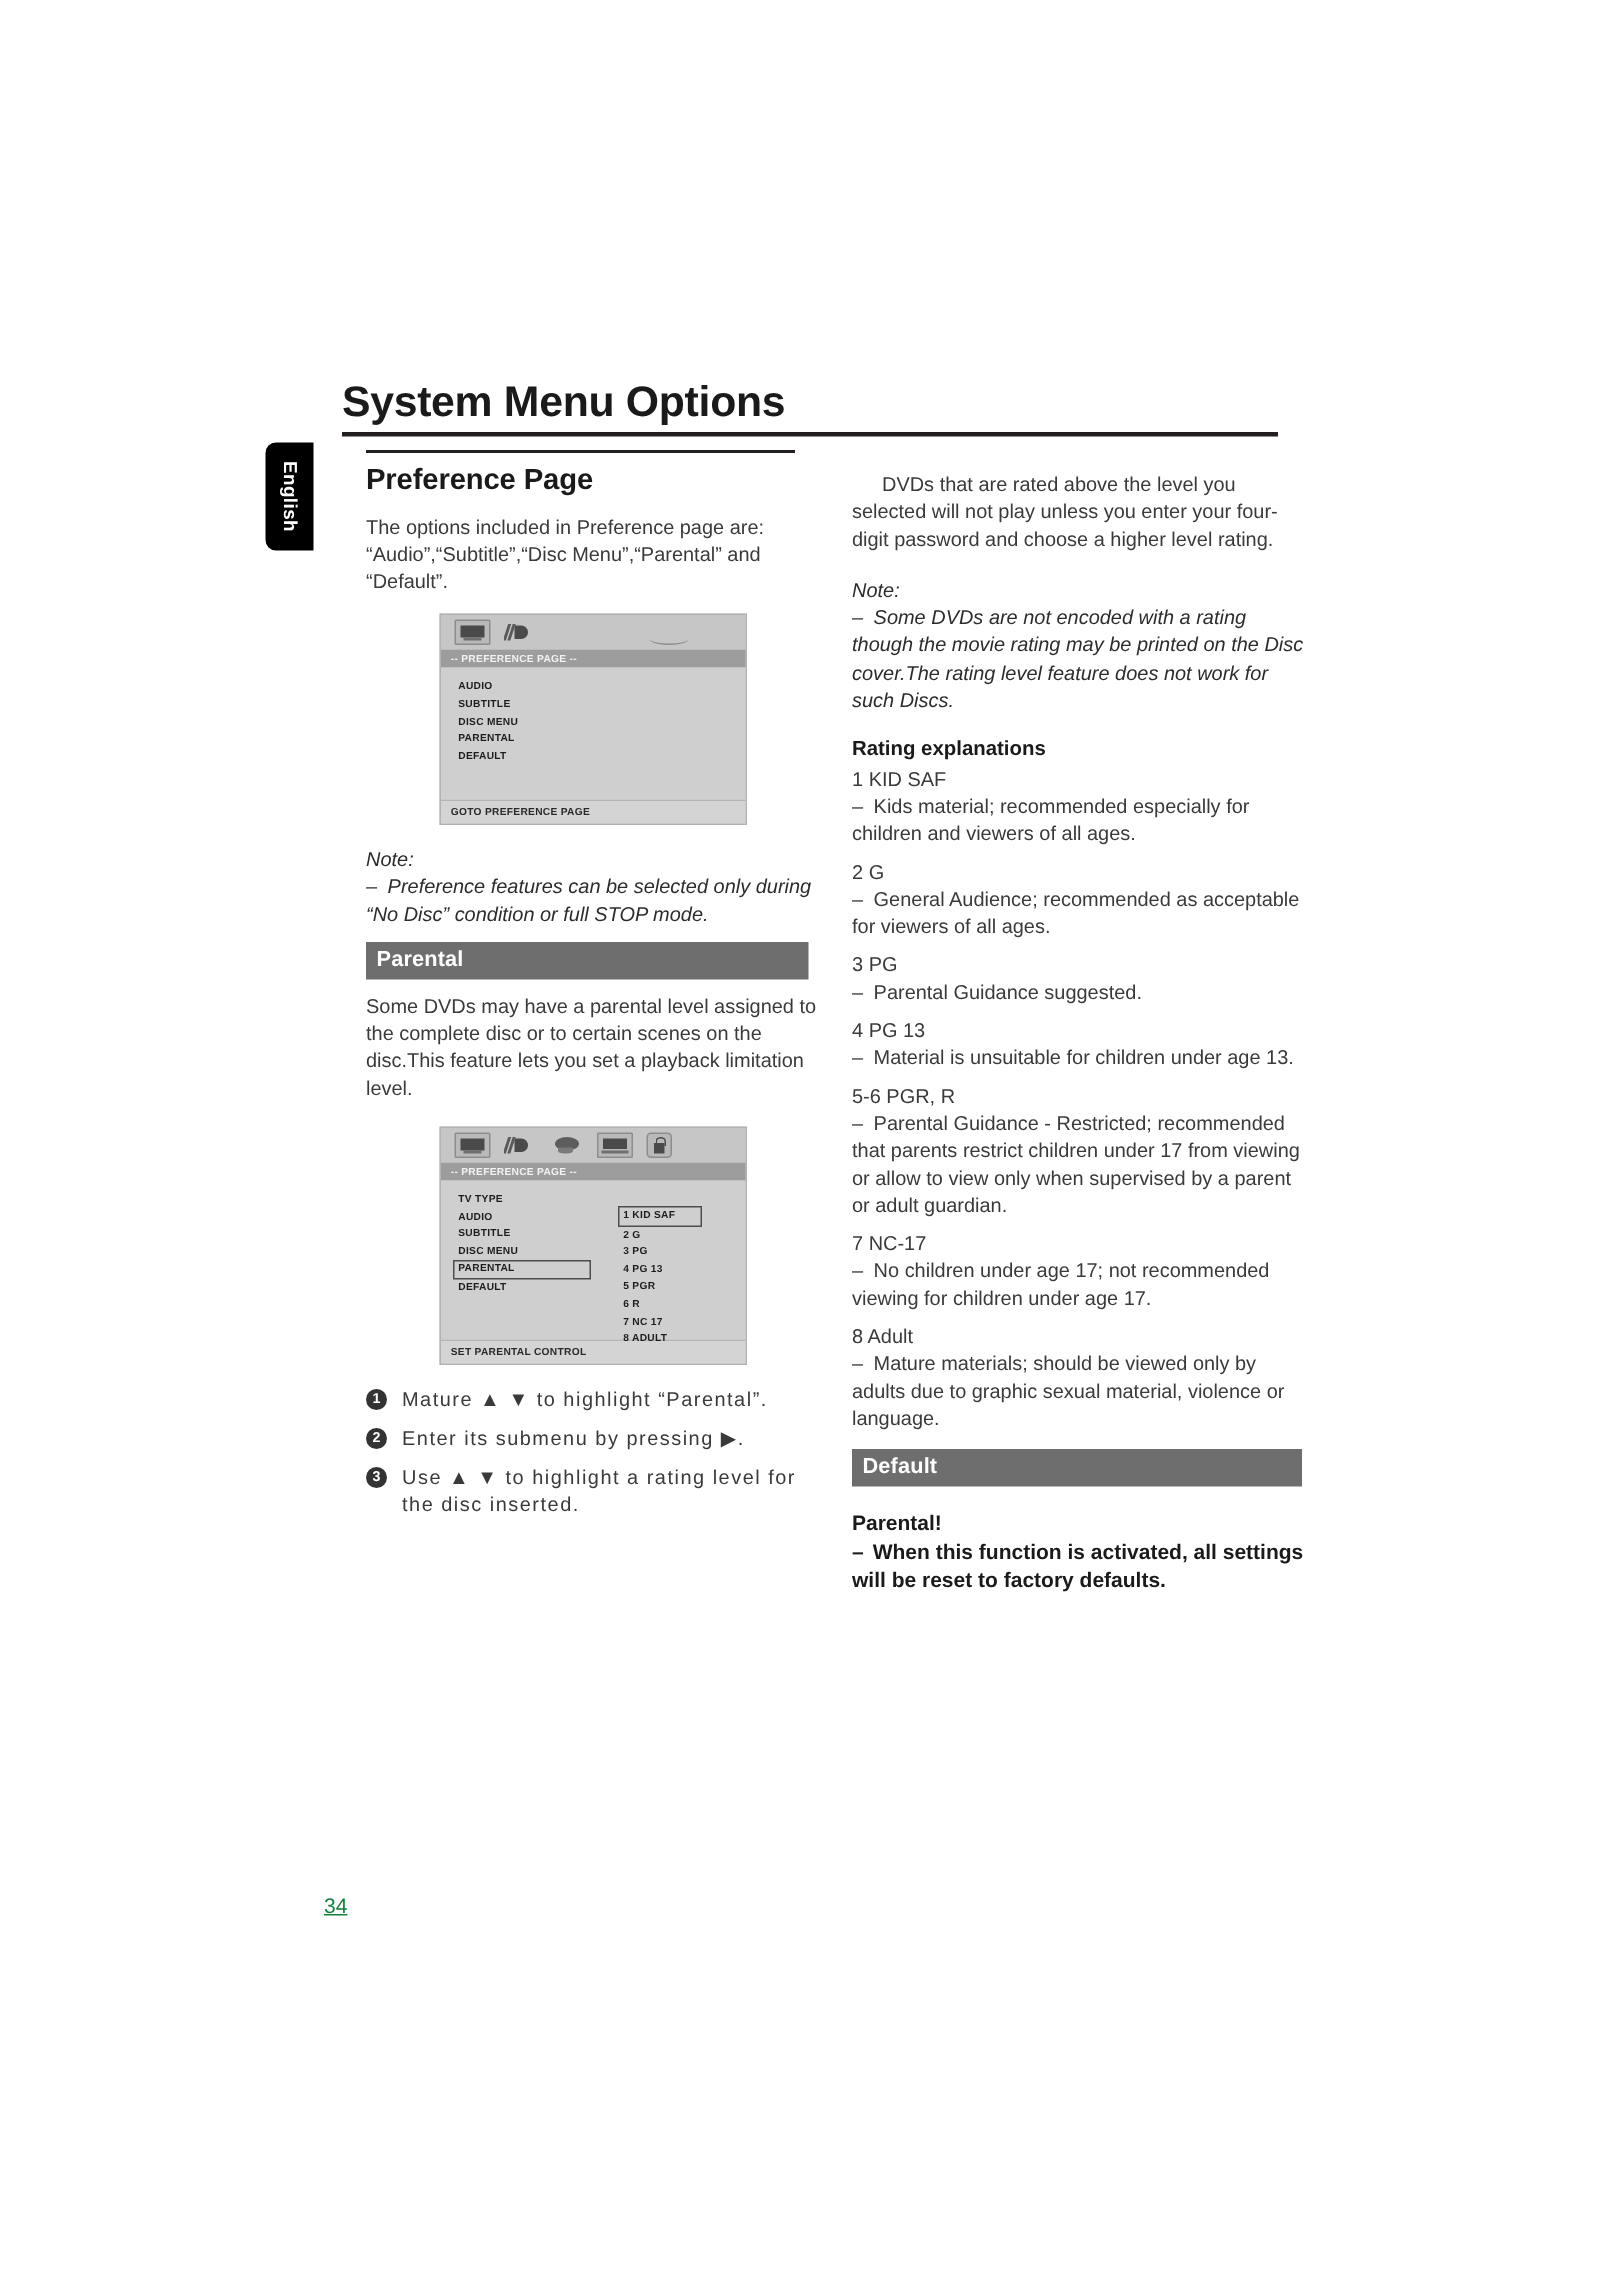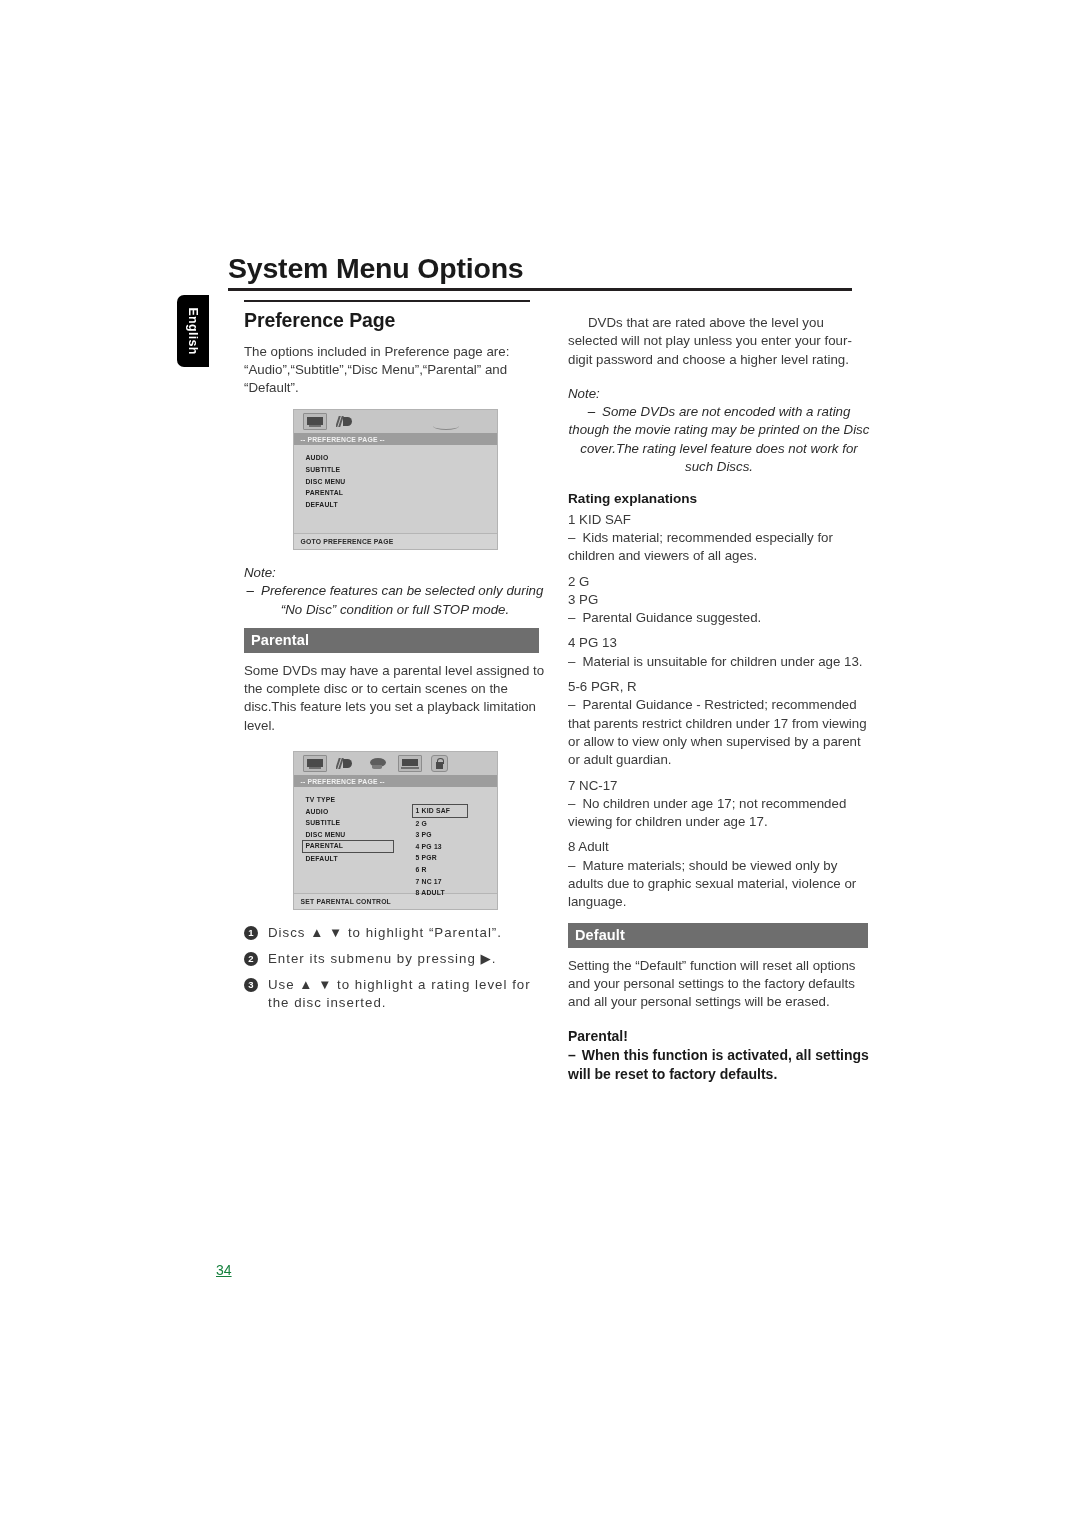--- a/index.html
+++ b/index.html
@@ -99,21 +99,20 @@
     line-height: 18.3px;
     margin: 0;
     color: #2c2c2c;
   }
   .note-body {
     font-style: italic;
     font-size: 13.3px;
     line-height: 18.3px;
     margin: 0 0 9px 0;
     color: #2c2c2c;
-    text-align: center;
   }
   .note-body .dash { margin-right: 7px; }
 
   .bar-heading {
     background: #6e6e6e;
     color: #ffffff;
     font-weight: bold;
     font-size: 14.5px;
     padding: 4px 0 5px 7px;
     margin: 6px 0 9px 0;
@@ -409,21 +408,21 @@
           </div>
         </div>
         <div class="osd-footer">SET PARENTAL CONTROL</div>
       </div>
     </div>
 
 
     <div class="steps">
       <div class="step">
         <span class="num">1</span>
-        <span class="arrows">Discs ▲ ▼ to highlight “Parental”.</span>
+        <span class="arrows">Mature ▲ ▼ to highlight “Parental”.</span>
       </div>
       <div class="step">
         <span class="num">2</span>
         <span class="arrows">Enter its submenu by pressing ▶.</span>
       </div>
       <div class="step">
         <span class="num">3</span>
         <span class="arrows">Use ▲ ▼ to highlight a rating level for the disc inserted.</span>
       </div>
     </div>
@@ -436,39 +435,39 @@
 
     <p class="note-label" style="margin-top:16px">Note:</p>
     <p class="note-body"><span class="dash">–</span><span>Some DVDs are not encoded with a rating though the movie rating may be printed on the Disc cover.The rating level feature does not work for such Discs.</span></p>
 
     <p class="sub-bold" style="margin-top:14px">Rating explanations</p>
 
     <p class="rating-name">1 KID SAF</p>
     <p class="rating-desc"><span class="dash">–</span><span>Kids material; recommended especially for children and viewers of all ages.</span></p>
 
     <p class="rating-name">2 G</p>
+    <p class="rating-desc"><span class="dash">–</span><span>General Audience; recommended as acceptable for viewers of all ages.</span></p>
 
     <p class="rating-name">3 PG</p>
     <p class="rating-desc"><span class="dash">–</span><span>Parental Guidance suggested.</span></p>
 
     <p class="rating-name">4 PG 13</p>
     <p class="rating-desc"><span class="dash">–</span><span>Material is unsuitable for children under age 13.</span></p>
 
     <p class="rating-name">5-6 PGR, R</p>
     <p class="rating-desc"><span class="dash">–</span><span>Parental Guidance - Restricted; recommended that parents restrict children under 17 from viewing or allow to view only when supervised by a parent or adult guardian.</span></p>
 
     <p class="rating-name">7 NC-17</p>
     <p class="rating-desc"><span class="dash">–</span><span>No children under age 17; not recommended viewing for children under age 17.</span></p>
 
     <p class="rating-name">8 Adult</p>
     <p class="rating-desc"><span class="dash">–</span><span>Mature materials; should be viewed only by adults due to graphic sexual material, violence or language.</span></p>
 
     <div class="bar-heading" style="margin-top:11px;width:300px">Default</div>
 
-    <p>Setting the “Default” function will reset all options and your personal settings to the factory defaults and all your personal settings will be erased.</p>
 
     <p class="caution-title" style="margin-top:15px">Parental!</p>
     <p class="caution-text"><span class="dash">–</span><span>When this function is activated, all settings will be reset to factory defaults.</span></p>
 
   </div>
 
   <div class="page-number">34</div>
 
 </div>
 

